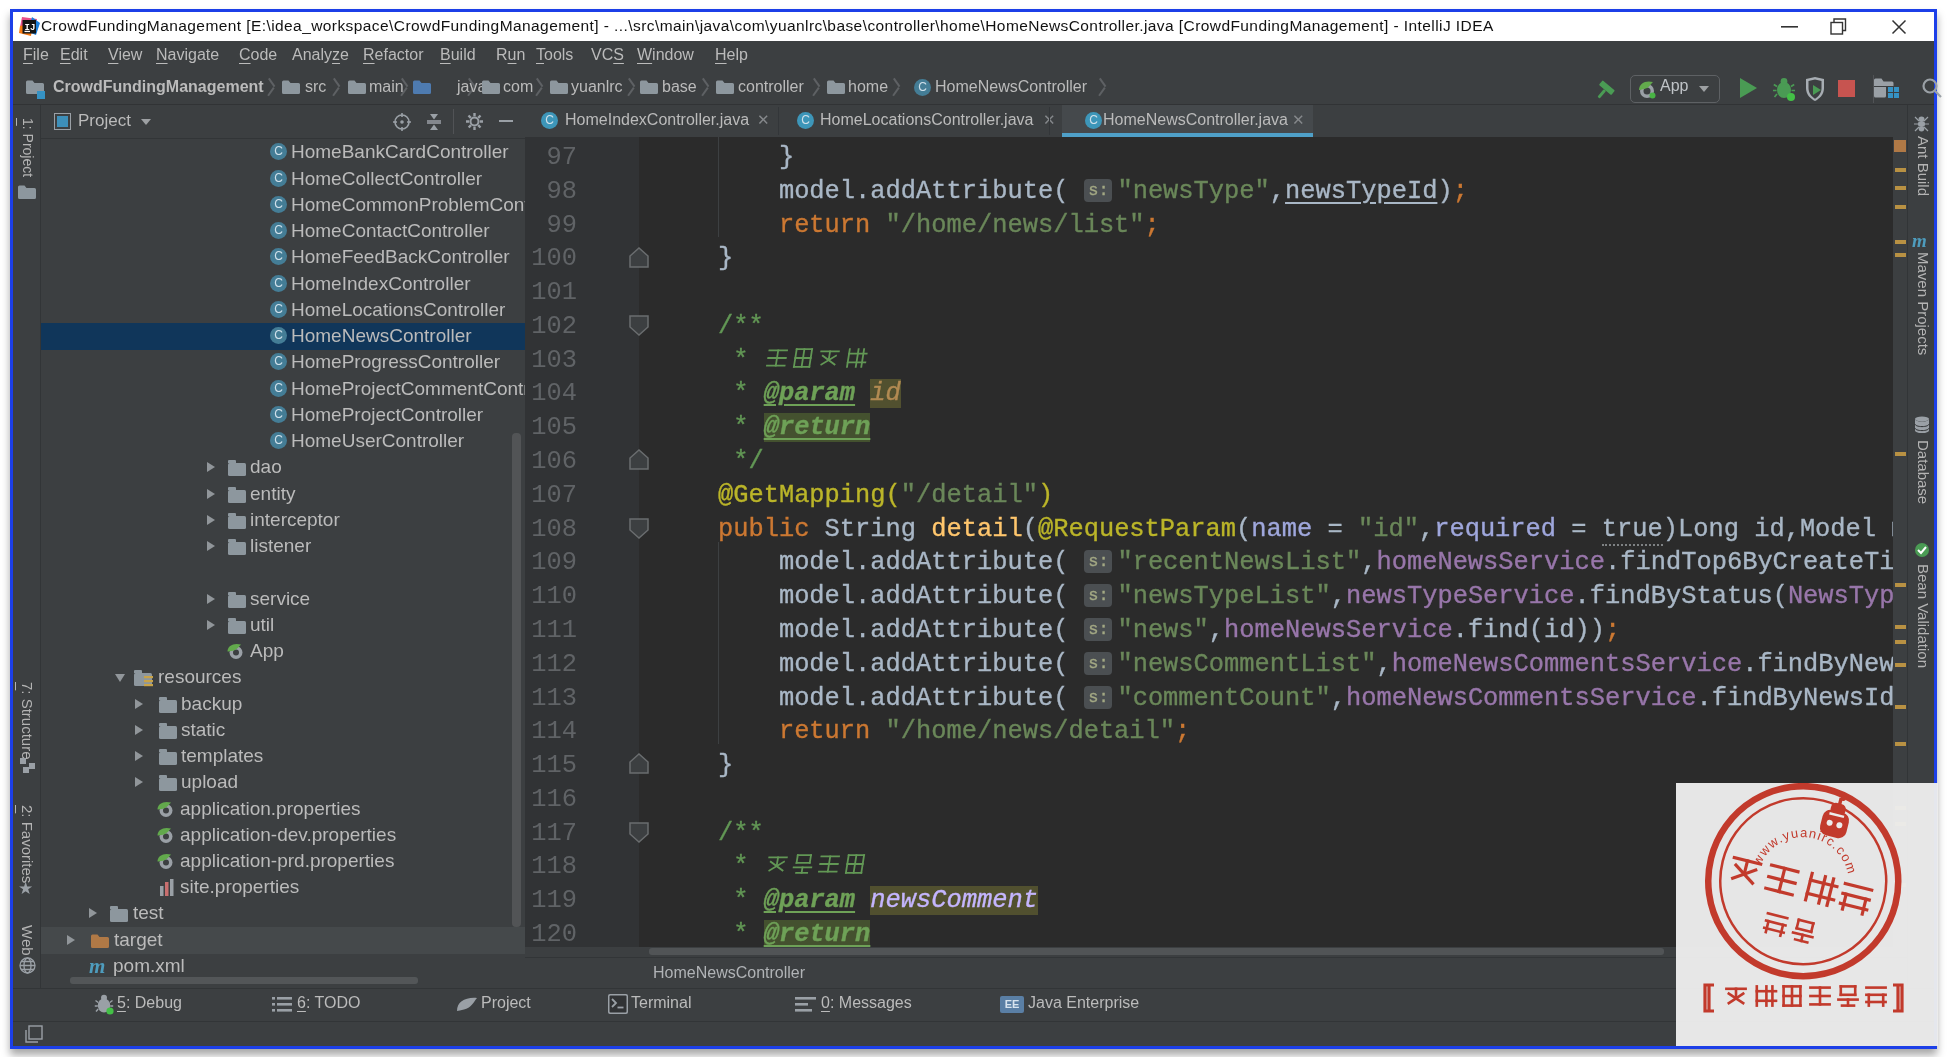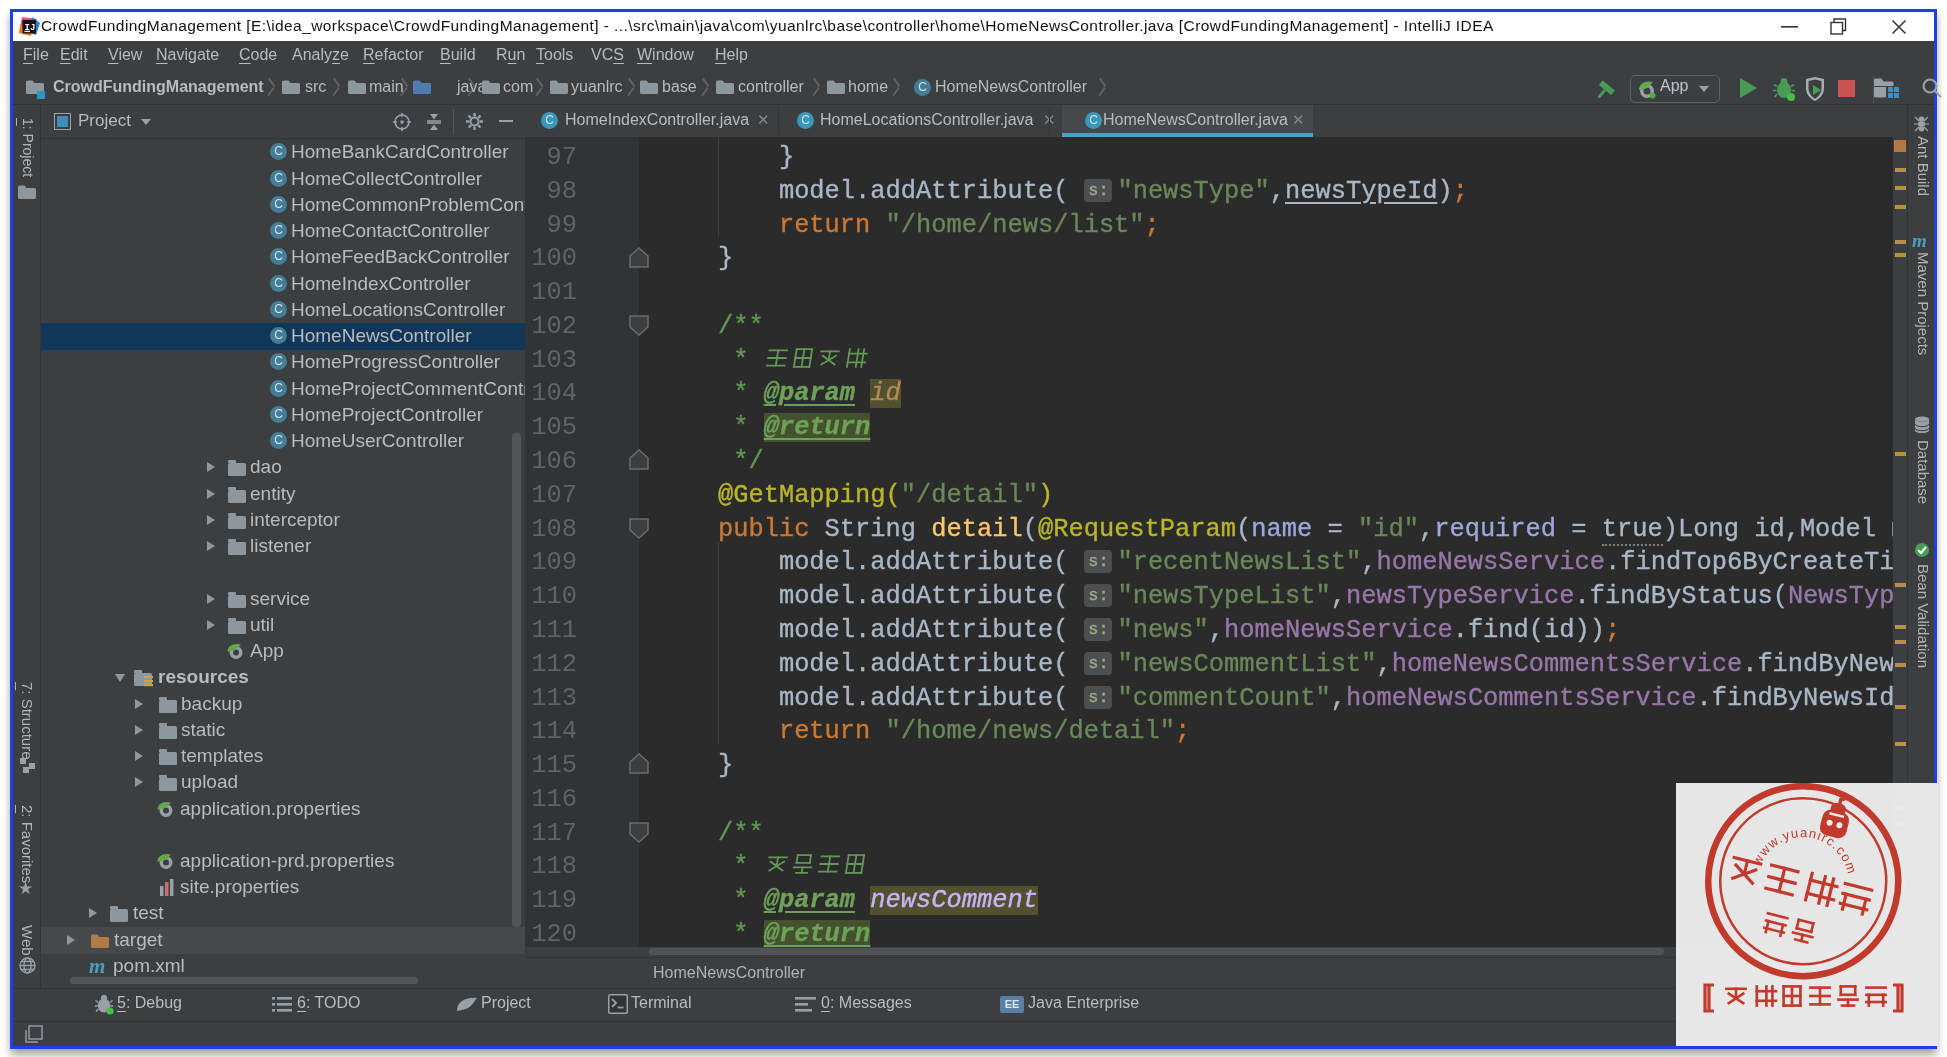--- a/index.html
+++ b/index.html
@@ -281,21 +281,21 @@
         <div class="tx a" style="left:209px">util</div>
       </div>
       <div class="trow" style="top:533px;">
         <svg class="a" style="left:184px;top:3px" width="19" height="19" viewBox="0 0 19 19">
           <circle cx="11" cy="11.5" r="6.5" fill="#9aa0a6"></circle>
           <circle cx="11" cy="11.5" r="3" fill="#3c3f41"></circle>
           <path d="M2.5 10.5 C2.5 4.5 9 1.5 16 3.5 C13.5 6 12.5 8.5 8 9.7 C6 10.2 3.5 10.3 2.5 10.5z" fill="#62a94c"></path>
         </svg>
         <div class="tx a" style="left:209px">App</div>
       </div>
-      <div class="trow" style="top:559px;font-weight:bold;">
+      <div class="trow" style="top:559px;">
         <div class="ad" style="left:74px"></div>
         <div class="fold" style="left:93px"></div>
         <svg class="a" style="left:103px;top:12px" width="10" height="12">
           <g fill="#c8a348">
             <rect y="0" width="9" height="2.2"></rect>
             <rect y="4" width="9" height="2.2"></rect>
             <rect y="8" width="9" height="2.2"></rect>
           </g>
         </svg>
         <div class="tx a" style="left:117px">resources</div>
@@ -320,20 +320,28 @@
         <div class="fold" style="left:118px"></div>
         <div class="tx a" style="left:140px">upload</div>
       </div>
       <div class="trow" style="top:691px;">
         <svg class="a" style="left:114px;top:3px" width="19" height="19" viewBox="0 0 19 19">
           <circle cx="11" cy="11.5" r="6.5" fill="#9aa0a6"></circle>
           <circle cx="11" cy="11.5" r="3" fill="#3c3f41"></circle>
           <path d="M2.5 10.5 C2.5 4.5 9 1.5 16 3.5 C13.5 6 12.5 8.5 8 9.7 C6 10.2 3.5 10.3 2.5 10.5z" fill="#62a94c"></path>
         </svg>
         <div class="tx a" style="left:139px">application.properties</div>
+      </div>
+      <div class="trow" style="top:717px;">
+        <svg class="a" style="left:114px;top:3px" width="19" height="19" viewBox="0 0 19 19">
+          <circle cx="11" cy="11.5" r="6.5" fill="#9aa0a6"></circle>
+          <circle cx="11" cy="11.5" r="3" fill="#3c3f41"></circle>
+          <path d="M2.5 10.5 C2.5 4.5 9 1.5 16 3.5 C13.5 6 12.5 8.5 8 9.7 C6 10.2 3.5 10.3 2.5 10.5z" fill="#62a94c"></path>
+        </svg>
+        <div class="tx a" style="left:139px">application-dev.properties</div>
       </div>
       <div class="trow" style="top:743px;">
         <svg class="a" style="left:114px;top:3px" width="19" height="19" viewBox="0 0 19 19">
           <circle cx="11" cy="11.5" r="6.5" fill="#9aa0a6"></circle>
           <circle cx="11" cy="11.5" r="3" fill="#3c3f41"></circle>
           <path d="M2.5 10.5 C2.5 4.5 9 1.5 16 3.5 C13.5 6 12.5 8.5 8 9.7 C6 10.2 3.5 10.3 2.5 10.5z" fill="#62a94c"></path>
         </svg>
         <div class="tx a" style="left:139px">application-prd.properties</div>
       </div>
       <div class="trow" style="top:769px;">

